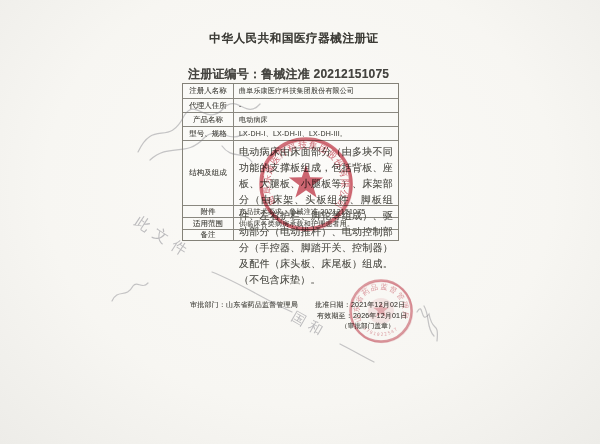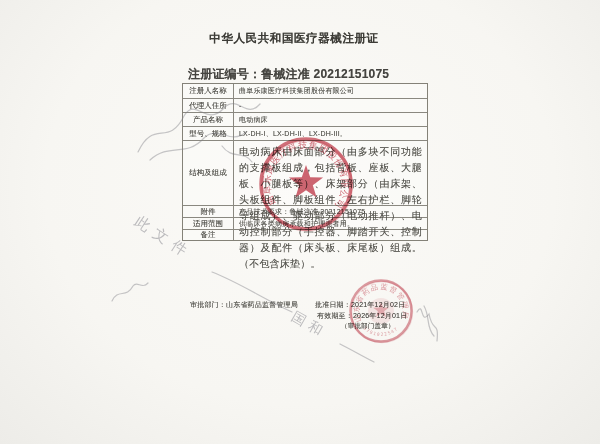--- a/index.html
+++ b/index.html
@@ -15,21 +15,21 @@
     font-size:11.5px;font-weight:700;letter-spacing:.6px;color:#3d3c37;
     font-family:"Liberation Serif","DejaVu Serif",serif;
     text-shadow:0 0 .5px rgba(70,70,64,.55);
     padding-left:16px;
   }
   .cert-no{
     position:absolute;left:188px;top:66px;font-size:12px;font-weight:700;
     color:#454440;letter-spacing:.2px;text-shadow:0 0 .4px rgba(70,70,64,.5);
   }
   .reg-table{
-    position:absolute;left:182px;top:83px;width:246px;box-sizing:border-box;
+    position:absolute;left:182px;top:83px;width:217px;box-sizing:border-box;
     border:1px solid rgba(110,108,98,.85);
     background:rgba(255,255,255,.25);
   }
   .row{display:flex;box-sizing:border-box;border-top:1px solid rgba(110,108,98,.8);}
   .row:first-child{border-top:none;}
   .h14{height:14px}.h65{height:65px}.h12{height:12px}.h11{height:11px}
   .cell-label{
     flex:0 0 51px;width:51px;box-sizing:border-box;
     border-right:1px solid rgba(110,108,98,.8);
     display:flex;align-items:center;justify-content:center;

